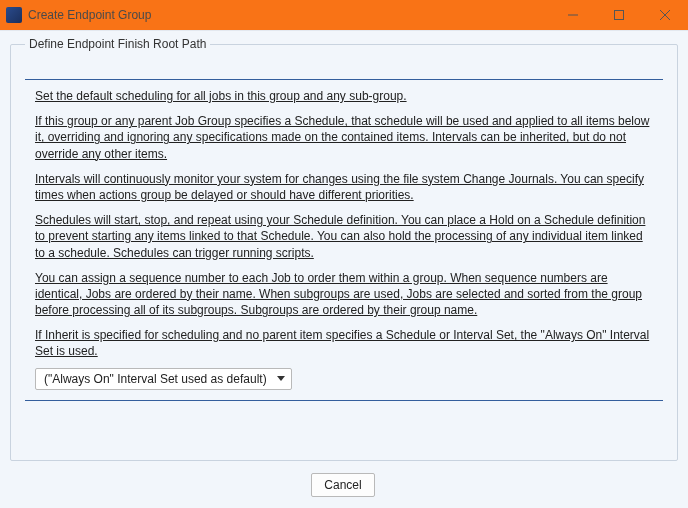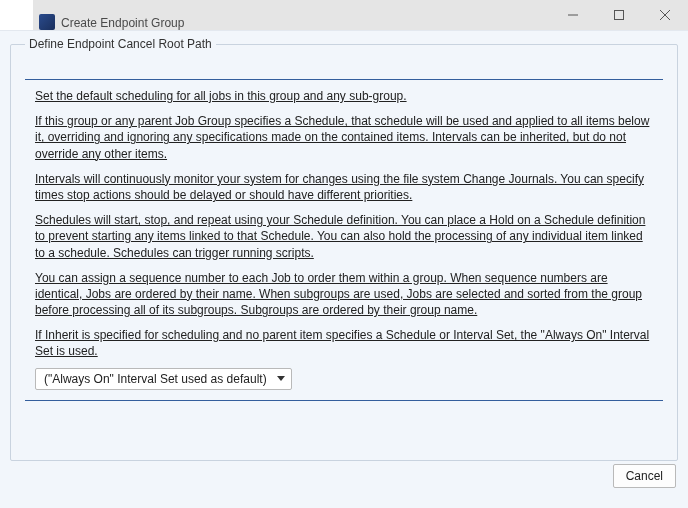--- a/index.html
+++ b/index.html
@@ -11,25 +11,24 @@
     font-size: 12px;
     color: #222;
     background: #fff;
     overflow: hidden;
   }
 
   
   .titlebar {
     height: 30px;
     display: flex;
-    align-items: flex-end;
+    align-items: center;
     padding: 0 0 0 6px;
-    background: #e5e5e5;
+    background: #f97316;
     color: #555;
-    margin-left: 33px;
   }
   .titlebar .app-icon {
     width: 16px; height: 16px;
     background: linear-gradient(135deg,#2a4b8d,#1a2f5c);
     margin-right: 6px;
     border-radius: 2px;
   }
   .titlebar .title { flex: 0 0 auto; font-size: 12px; color:#4a4a4a;}
   .titlebar .spacer { flex: 1 1 auto; }
   .win-btn {
@@ -110,23 +109,23 @@
     cursor: default;
   }
   .combo .caret {
     margin-left: 10px;
   }
   .combo .caret svg { display:block; }
 
   
   .footer {
     display: flex;
-    justify-content: flex-end;
+    justify-content: center;
     gap: 8px;
-    margin-top: 3px;
+    margin-top: 12px;
     padding-right: 2px;
   }
   .btn {
     height: 24px;
     padding: 0 12px;
     border: 1px solid #b9b9b9;
     background: #fdfdfd;
     font-family: inherit;
     font-size: 12px;
     color: #222;
@@ -154,28 +153,28 @@
     <svg width="10" height="10" viewBox="0 0 10 10">
         <line x1="0" y1="0" x2="10" y2="10" stroke-width="1"></line>
         <line x1="10" y1="0" x2="0" y2="10" stroke-width="1"></line>
       </svg>
   </div>
 </div>
 
 <div class="client">
 
   <fieldset class="groupbox">
-    <legend>Define Endpoint Cancel Root Path</legend>
+    <legend>Define Endpoint Finish Root Path</legend>
 
     <div class="spec-table">
       <div class="spec-row">
         <div class="spec-content">
           <p>Set the default scheduling for all jobs in this group and any sub-group.</p>
           <p>If this group or any parent Job Group specifies a Schedule, that schedule will be used and applied to all items below it, overriding and ignoring any specifications made on the contained items. Intervals can be inherited, but do not override any other items.</p>
-          <p>Intervals will continuously monitor your system for changes using the file system Change Journals. You can specify times stop actions should be delayed or should have different priorities.</p>
+          <p>Intervals will continuously monitor your system for changes using the file system Change Journals. You can specify times when actions group be delayed or should have different priorities.</p>
           <p>Schedules will start, stop, and repeat using your Schedule definition. You can place a Hold on a Schedule definition to prevent starting any items linked to that Schedule. You can also hold the processing of any individual item linked to a schedule. Schedules can trigger running scripts.</p>
           <p>You can assign a sequence number to each Job to order them within a group. When sequence numbers are identical, Jobs are ordered by their name. When subgroups are used, Jobs are selected and sorted from the group before processing all of its subgroups. Subgroups are ordered by their group name.</p>
           <p>If Inherit is specified for scheduling and no parent item specifies a Schedule or Interval Set, the "Always On" Interval Set is used.</p>
 
           <div class="combo">
             <span>("Always On" Interval Set used as default)</span>
             <span class="caret">
               <svg width="8" height="6" viewBox="0 0 8 6">
                   <polygon points="0,0 8,0 4,5" fill="#333"></polygon>
                 </svg>

